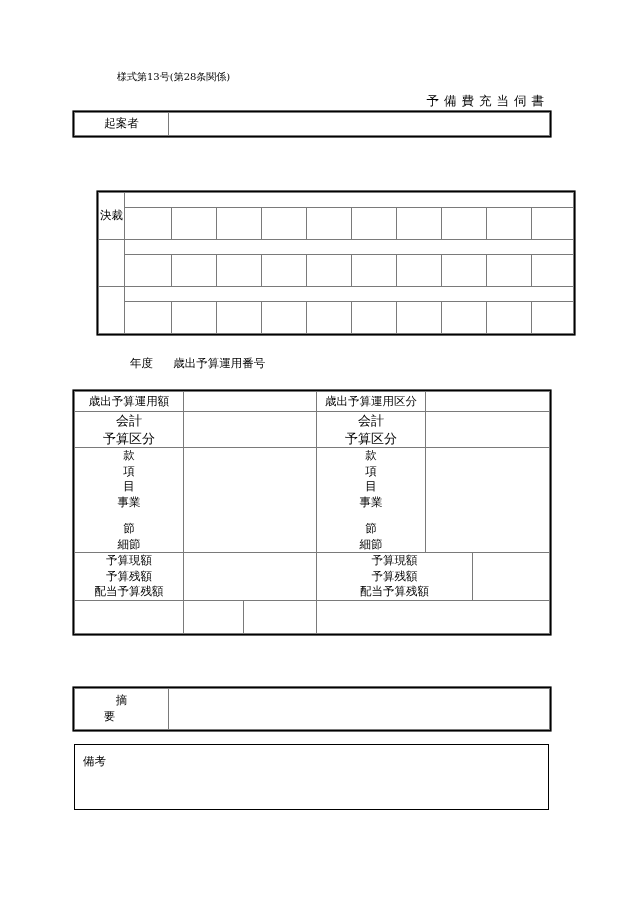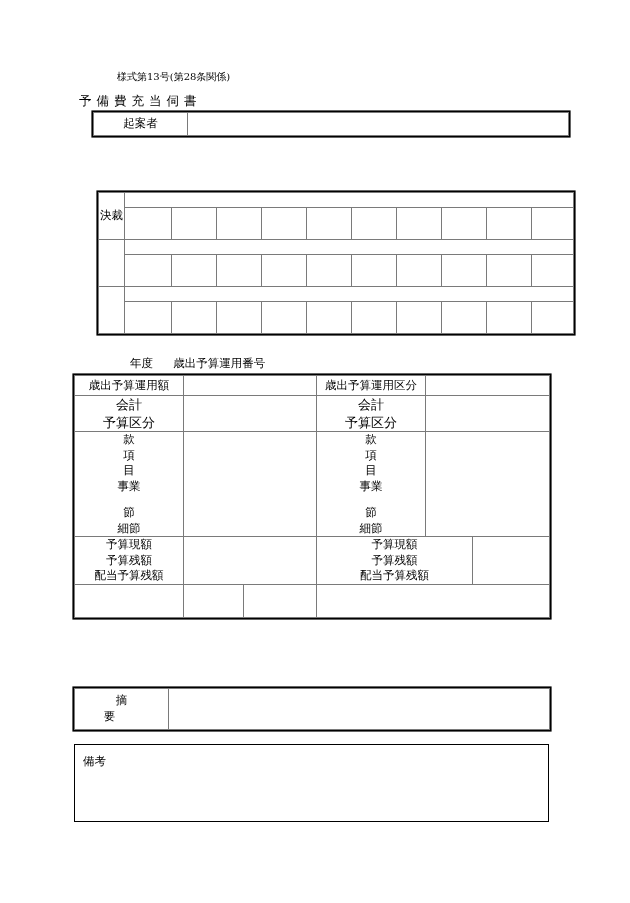--- a/index.html
+++ b/index.html
@@ -32,21 +32,21 @@
     font-size: 10px;
     letter-spacing: 0px;
     white-space: nowrap;
     margin-left: 43px;
   }
   .doc-title {
     position: absolute;
     left: 74px;
     top: 93px;
     width: 475px;
-    text-align: left;
+    text-align: right;
     font-size: 12.5px;
     letter-spacing: 5px;
     text-indent: 5px;
     white-space: nowrap;
   }
   .year-line {
     position: absolute;
     left: 130px;
     top: 356px;
     font-size: 11.5px;
@@ -68,38 +68,38 @@
     vertical-align: middle;
     text-align: center;
     line-height: 1.35;
     height: 18px;
   }
   .outer {
     box-shadow: 0 0 0 1.6px #000;
   }
 
   
-  #tbl-head { left: 74px; top: 112px; width: 475px; margin-left: 19px; }
+  #tbl-head { left: 74px; top: 112px; width: 475px; }
   #tbl-head td { height: 22px; }
   .lbl { font-size: 11.5px; }
   .ymd { letter-spacing: 0px; }
 
   
   #tbl-kessai { left: 74px; top: 192px; width: 475px; margin-left: 24px; }
   #tbl-kessai td { height: 17px; }
   .kessai-label {
     font-size: 11.5px;
     line-height: 1.05;
     width: 26px;
   }
   .kessai-strip { height: 14px !important; }
   .kessai-cell { height: 31px !important; }
 
   
-  #tbl-budget { left: 74px; top: 375px; width: 475px; }
+  #tbl-budget { left: 74px; top: 391px; width: 475px; }
   #tbl-budget td { height: 19px; }
   .sect-title {
     font-size: 11.5px;
     letter-spacing: 4px;
     text-indent: 4px;
   }
   .stack {
     line-height: 1.42;
     font-size: 11.5px;
     padding: 3px 0;
@@ -116,21 +116,21 @@
     letter-spacing: 24px;
     text-indent: 24px;
   }
 
   
   #box-bikou {
     position: absolute;
     left: 74px;
     top: 744px;
     width: 475px;
-    height: 78px;
+    height: 66px;
     border: 1.6px solid #000;
     box-sizing: border-box;
     background: #fff;
   }
   .bikou-label {
     position: absolute;
     left: 8px;
     top: 9px;
     font-size: 11.5px;
   }

